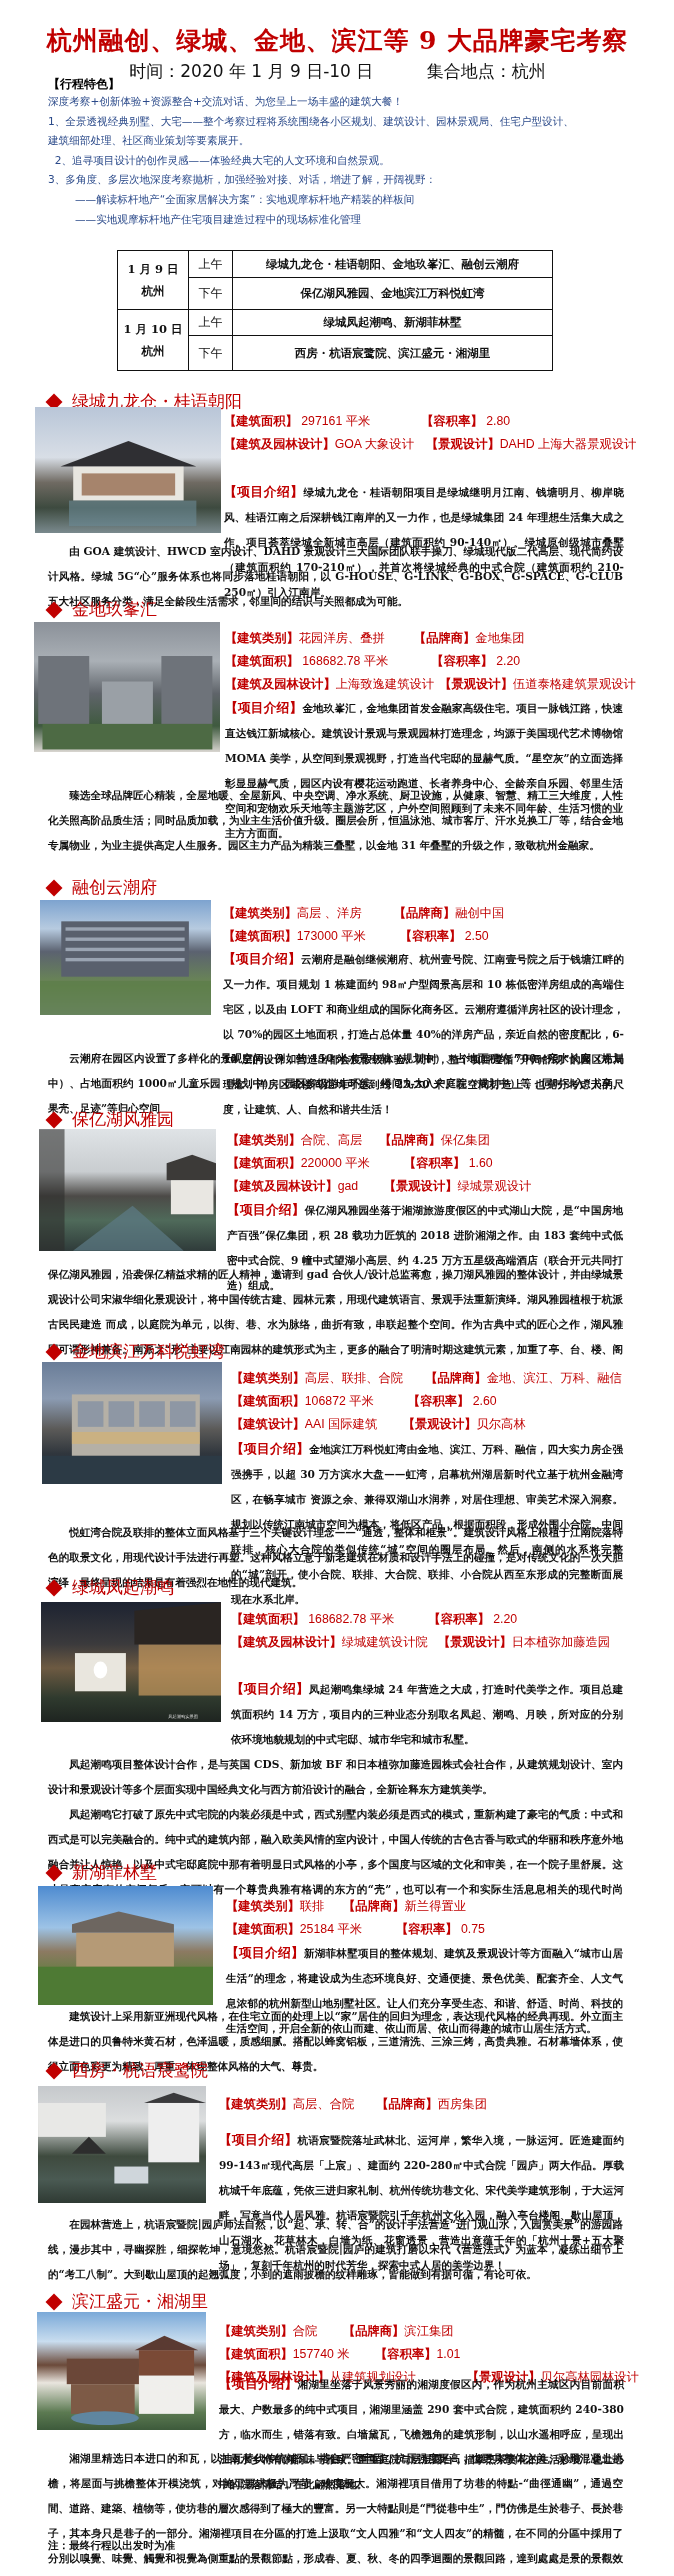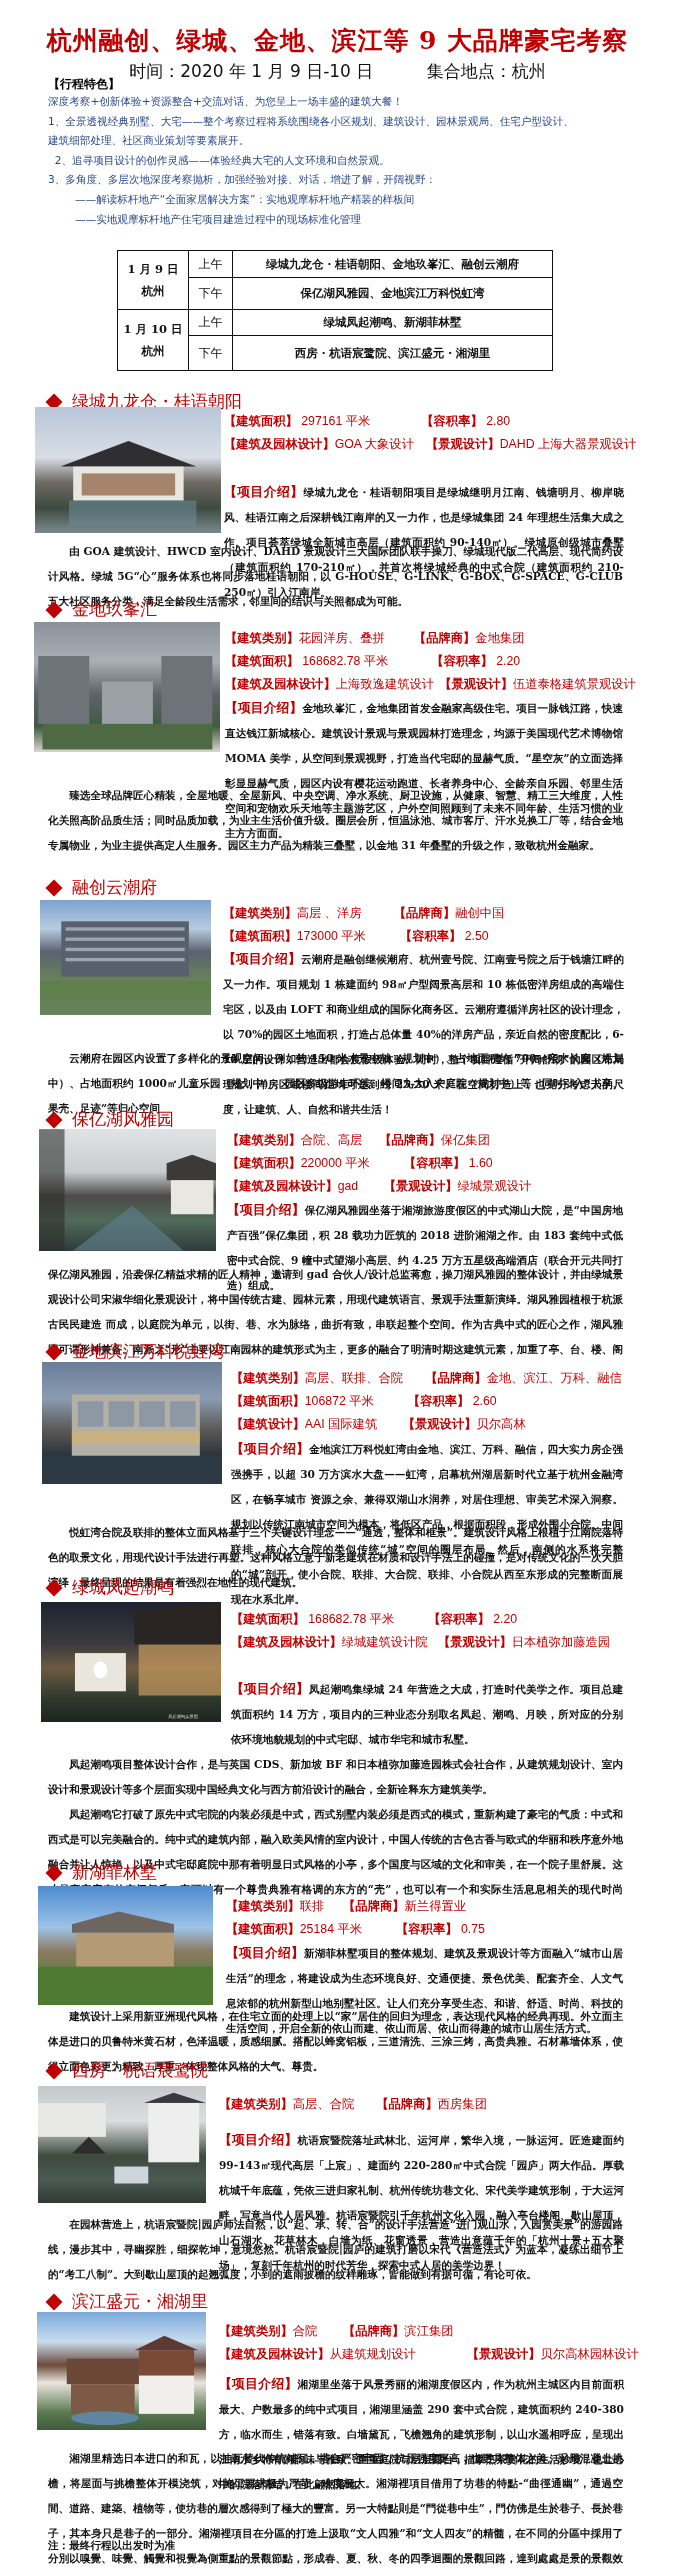--- a/index.html
+++ b/index.html
@@ -267,20 +267,21 @@
       <polygon points="115,45 150,28 190,45" fill="#5a3a32"></polygon>
       <rect x="120" y="45" width="65" height="30" fill="#7a4a36"></rect>
       <rect x="120" y="75" width="65" height="45" fill="#f0efec"></rect>
       <rect x="35" y="55" width="85" height="30" fill="#6b4738"></rect>
       <rect x="40" y="85" width="75" height="35" fill="#7d5a46"></rect>
       <ellipse cx="80" cy="125" rx="40" ry="8" fill="#5f86a0"></ellipse>
     </svg>
 </div>
 <div class="abs" style="left:219px;top:2320px;width:400px;">
   <div class="spec"><b>【建筑类别】</b><span>合院</span><span class="gap" style="width:25.5px"></span><b>【品牌商】</b><span>滨江集团</span></div>
+  <div class="spec"><b>【建筑面积】</b><span>157740 米</span><span class="gap" style="width:25.5px"></span><b>【容积率】</b><span>1.01</span></div>
   <div class="spec"><b>【建筑及园林设计】</b><span>从建筑规划设计</span><span class="gap" style="width:51px"></span><b>【景观设计】</b><span>贝尔高林园林设计</span></div>
 </div>
 <div class="abs intro" style="left:219px;top:2371px;width:405px;"><span class="lbl">【项目介绍】</span><span>湘湖里坐落于风景秀丽的湘湖度假区内，作为杭州主城区内目前面积最大、户数最多的纯中式项目，湘湖里涵盖 290 套中式合院，建筑面积约 240-380 方，临水而生，错落有致。白墙黛瓦，飞檐翘角的建筑形制，以山水遥相呼应，呈现出江南水乡特有的韵味与雅致。重重庭院与层层露台，描摹烹茶赏花的生活妙境，也让心中的院落情结，在此翩然落地。</span></div>
 <div class="abs para" style="top:2446px;">
     <p>湘湖里精选日本进口的和瓦，以挂瓦替代传统铺瓦，搭合严密牢固，抗压强度更高，也更具整体之美。采用混凝土挑檐，将屋面与挑檐整体开模浇筑，对施工要求极为严苛，难度极大。湘湖裡項目借用了坊巷的特點-“曲徑通幽”，通過空間、道路、建築、植物等，使坊巷的層次感得到了極大的豐富。另一大特點則是“門從巷中生”，門仿佛是生於巷子、長於巷子，其本身只是巷子的一部分。湘湖裡項目在分區的打造上汲取“文人四雅”和“文人四友”的精髓，在不同的分區中採用了分別以嗅覺、味覺、觸覺和視覺為側重點的景觀節點，形成春、夏、秋、冬的四季迴圈的景觀回路，達到處處是景的景觀效果。</p>
   </div>
 
 <div class="abs note" style="top:2539px;">注：最终行程以出发时为准</div>
 
 

